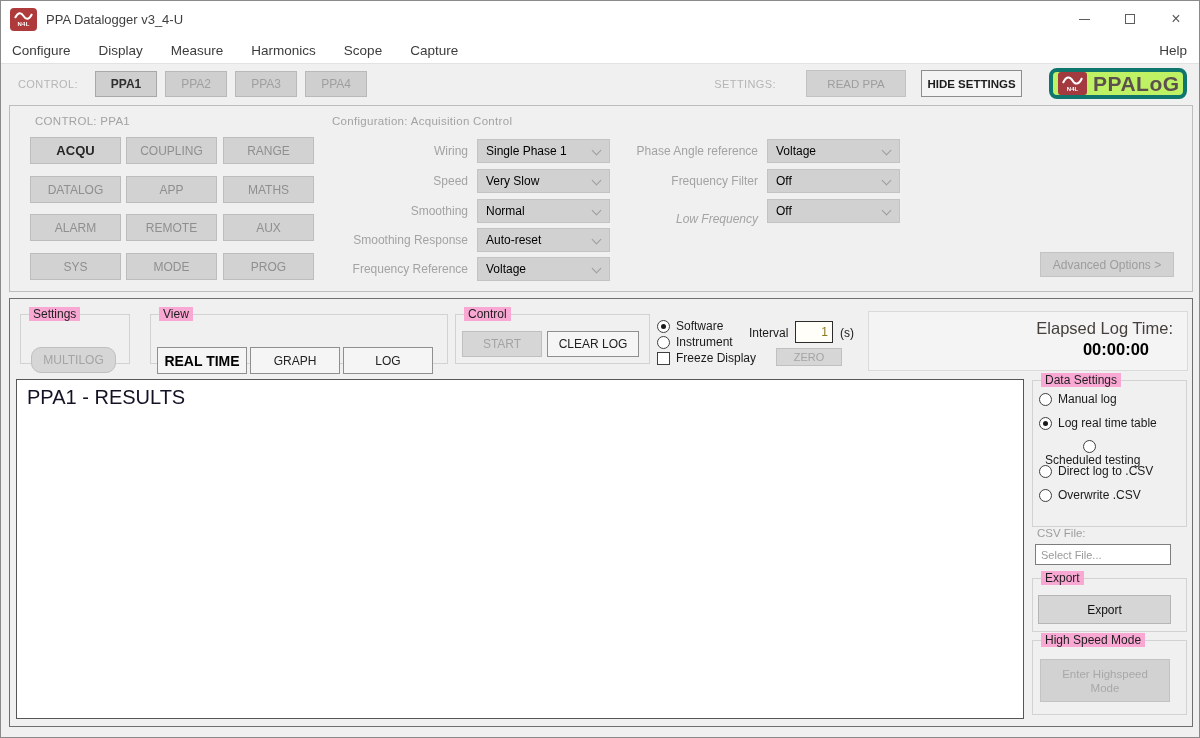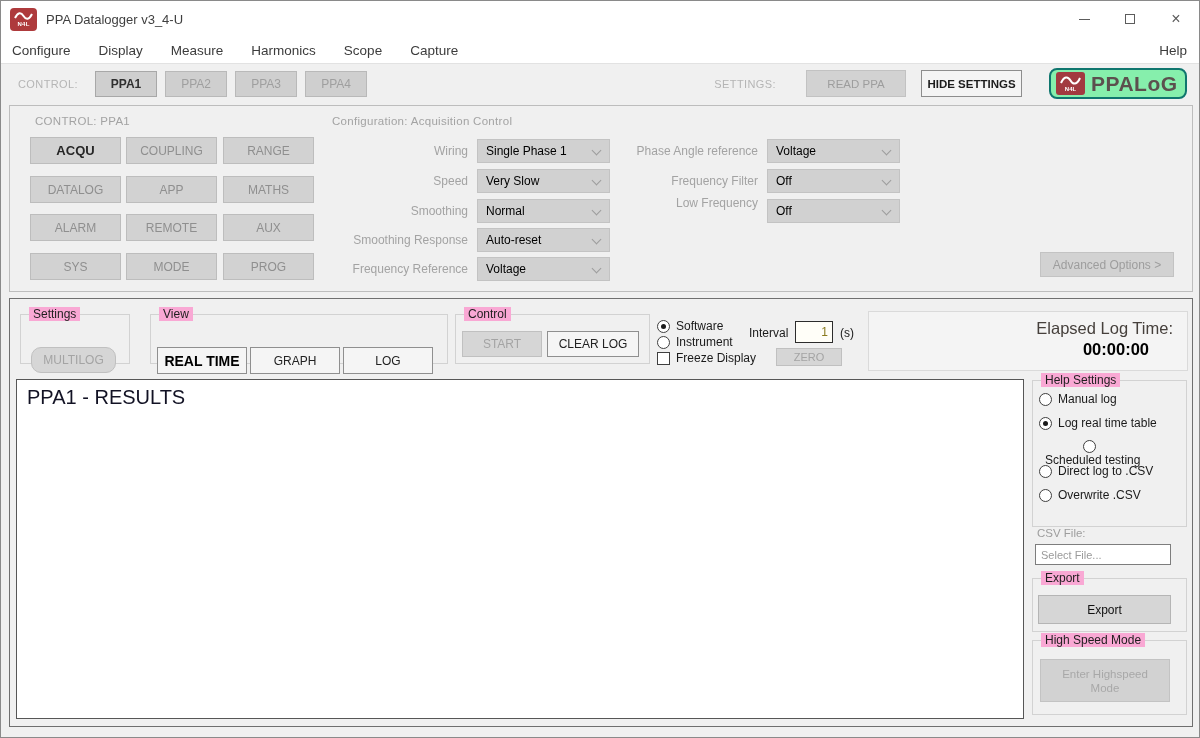--- a/index.html
+++ b/index.html
@@ -31,21 +31,21 @@
   
   .control-bar { position:absolute; top:62px; left:0; right:0; height:40px; background:#f0f0f0; border-top:1px solid #e2e2e2; display:flex; align-items:center; }
   .bar-label { font-size:11px; color:#b5b5b5; letter-spacing:.4px; }
   .lbl-control { margin-left:17px; }
   .ppa-btn { width:62px; height:26px; margin-left:8px; background:#cfcfcf; border:1px solid #b9b9b9; font-size:12px; color:#9f9f9f; display:flex; align-items:center; justify-content:center; }
   .ppa-btn:first-of-type { margin-left:17px; }
   .ppa-btn.active { color:#2f2f2f; font-weight:bold; border-color:#a8a8a8; }
   .lbl-settings { margin-left:auto; }
   .btn-readppa { width:100px; height:27px; margin-left:30px; background:#d2d2d2; border:1px solid #c2c2c2; font-size:11.5px; color:#9d9d9d; display:flex; align-items:center; justify-content:center; }
   .btn-hidesettings { width:101px; height:27px; margin-left:15px; background:#f4f4f4; border:1px solid #8d8d8d; font-size:11.5px; font-weight:600; color:#1c1c1c; display:flex; align-items:center; justify-content:center; }
-  .logo-box { width:138px; height:31px; margin-left:27px; margin-right:12px; background:#86efac; border:2px solid #0f766e; border-radius:8px; display:flex; align-items:center; padding-left:5px; }
+  .logo-box { width:138px; height:31px; margin-left:27px; margin-right:12px; background:#bef264; border:4px solid #0f766e; border-radius:8px; display:flex; align-items:center; padding-left:5px; }
   .logo-icon { width:29px; height:23px; background:#a23a40; border-radius:3px; display:flex; flex-direction:column; align-items:center; justify-content:center; }
   .logo-icon .n4l { color:#fff; font-size:6px; font-weight:bold; line-height:6px; }
   .logo-text { margin-left:6px; font-size:21px; font-weight:bold; color:#5c504e; letter-spacing:.5px; }
 
   
   .settings-panel { position:absolute; left:8px; top:104px; width:1184px; height:187px; background:#f0f0f0; border:1px solid #bdbdbd; }
   .panel-label { position:absolute; font-size:11.5px; color:#a3a3a3; letter-spacing:.3px; }
   .cfg-btn { position:absolute; width:91px; height:27px; background:#d2d2d2; border:1px solid #bdbdbd; font-size:12px; color:#8f8f8f; display:flex; align-items:center; justify-content:center; }
   .cfg-btn.active { color:#262626; font-weight:bold; font-size:13px; }
   .dd-row-label { position:absolute; font-size:12px; color:#a3a3a3; text-align:right; }
@@ -199,21 +199,21 @@
     <span class="dd-row-label" style="left:595px; top:38px; width:153px;">Phase Angle reference</span>
     <div class="dropdown" style="left:757px; top:33px;">
       <span class="dd-value">Voltage</span>
       <span class="chev"></span>
     </div>
     <span class="dd-row-label" style="left:595px; top:68px; width:153px;">Frequency Filter</span>
     <div class="dropdown" style="left:757px; top:63px;">
       <span class="dd-value">Off</span>
       <span class="chev"></span>
     </div>
-    <span class="dd-row-label" style="left:595px; top:90px; width:153px;">Low Frequency</span>
+    <span class="dd-row-label" style="left:595px; top:106px; width:153px;font-style:italic;">Low Frequency</span>
     <div class="dropdown" style="left:757px; top:93px;">
       <span class="dd-value">Off</span>
       <span class="chev"></span>
     </div>
 
     <div class="btn-advanced">Advanced Options &gt;</div>
   </div>
 
   <div class="lower-panel">
 
@@ -256,21 +256,21 @@
     <div class="elapsed-box">
       <div class="elapsed-label">Elapsed Log Time:</div>
       <div class="elapsed-value">00:00:00</div>
     </div>
 
     <div class="results-box">
       <span class="results-title">PPA1 - RESULTS</span>
     </div>
 
     <div class="groupbox gb-datasettings">
-      <span class="gb-title">Help Settings</span>
+      <span class="gb-title">Data Settings</span>
       <div class="ds-row" style="left:6px; top:11px;">
         <span class="radio"></span>
         <span class="opt-label">Manual log</span>
       </div>
       <div class="ds-row" style="left:6px; top:35px;">
         <span class="radio selected"></span>
         <span class="opt-label">Log real time table</span>
       </div>
       <div class="ds-row" style="left:6px; top:59px;flex-direction:column;">
         <span class="radio"></span>

